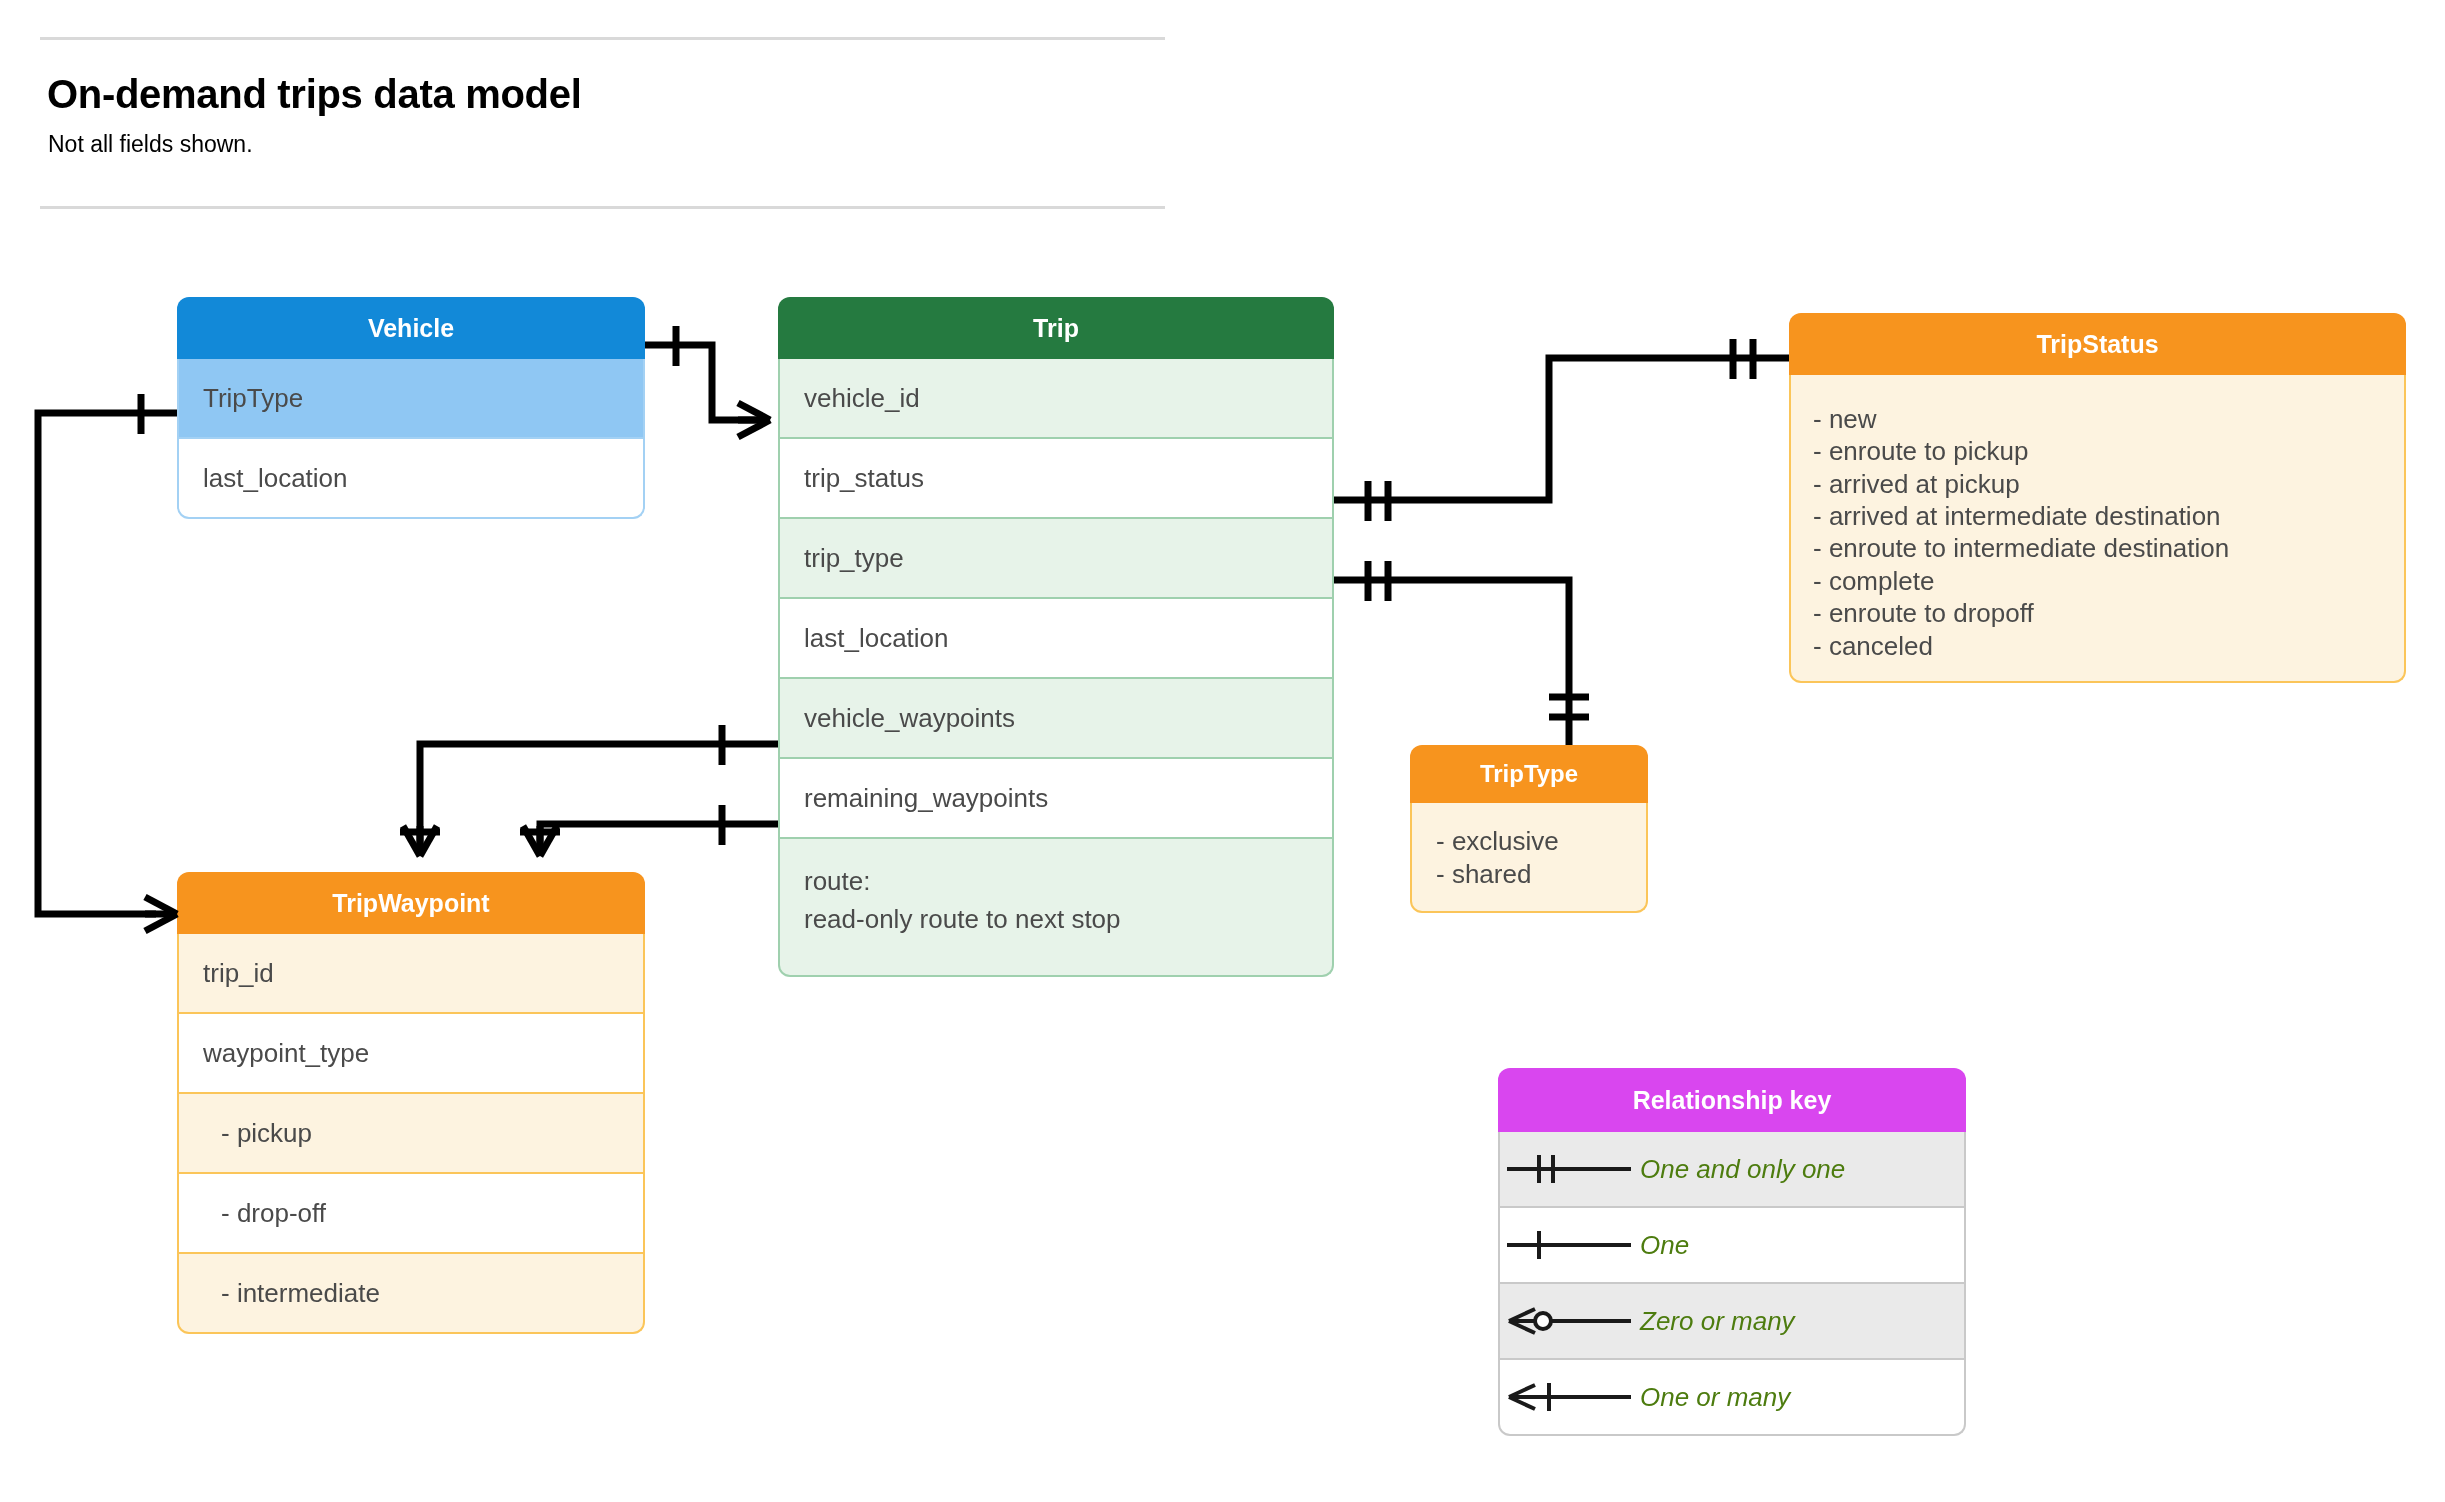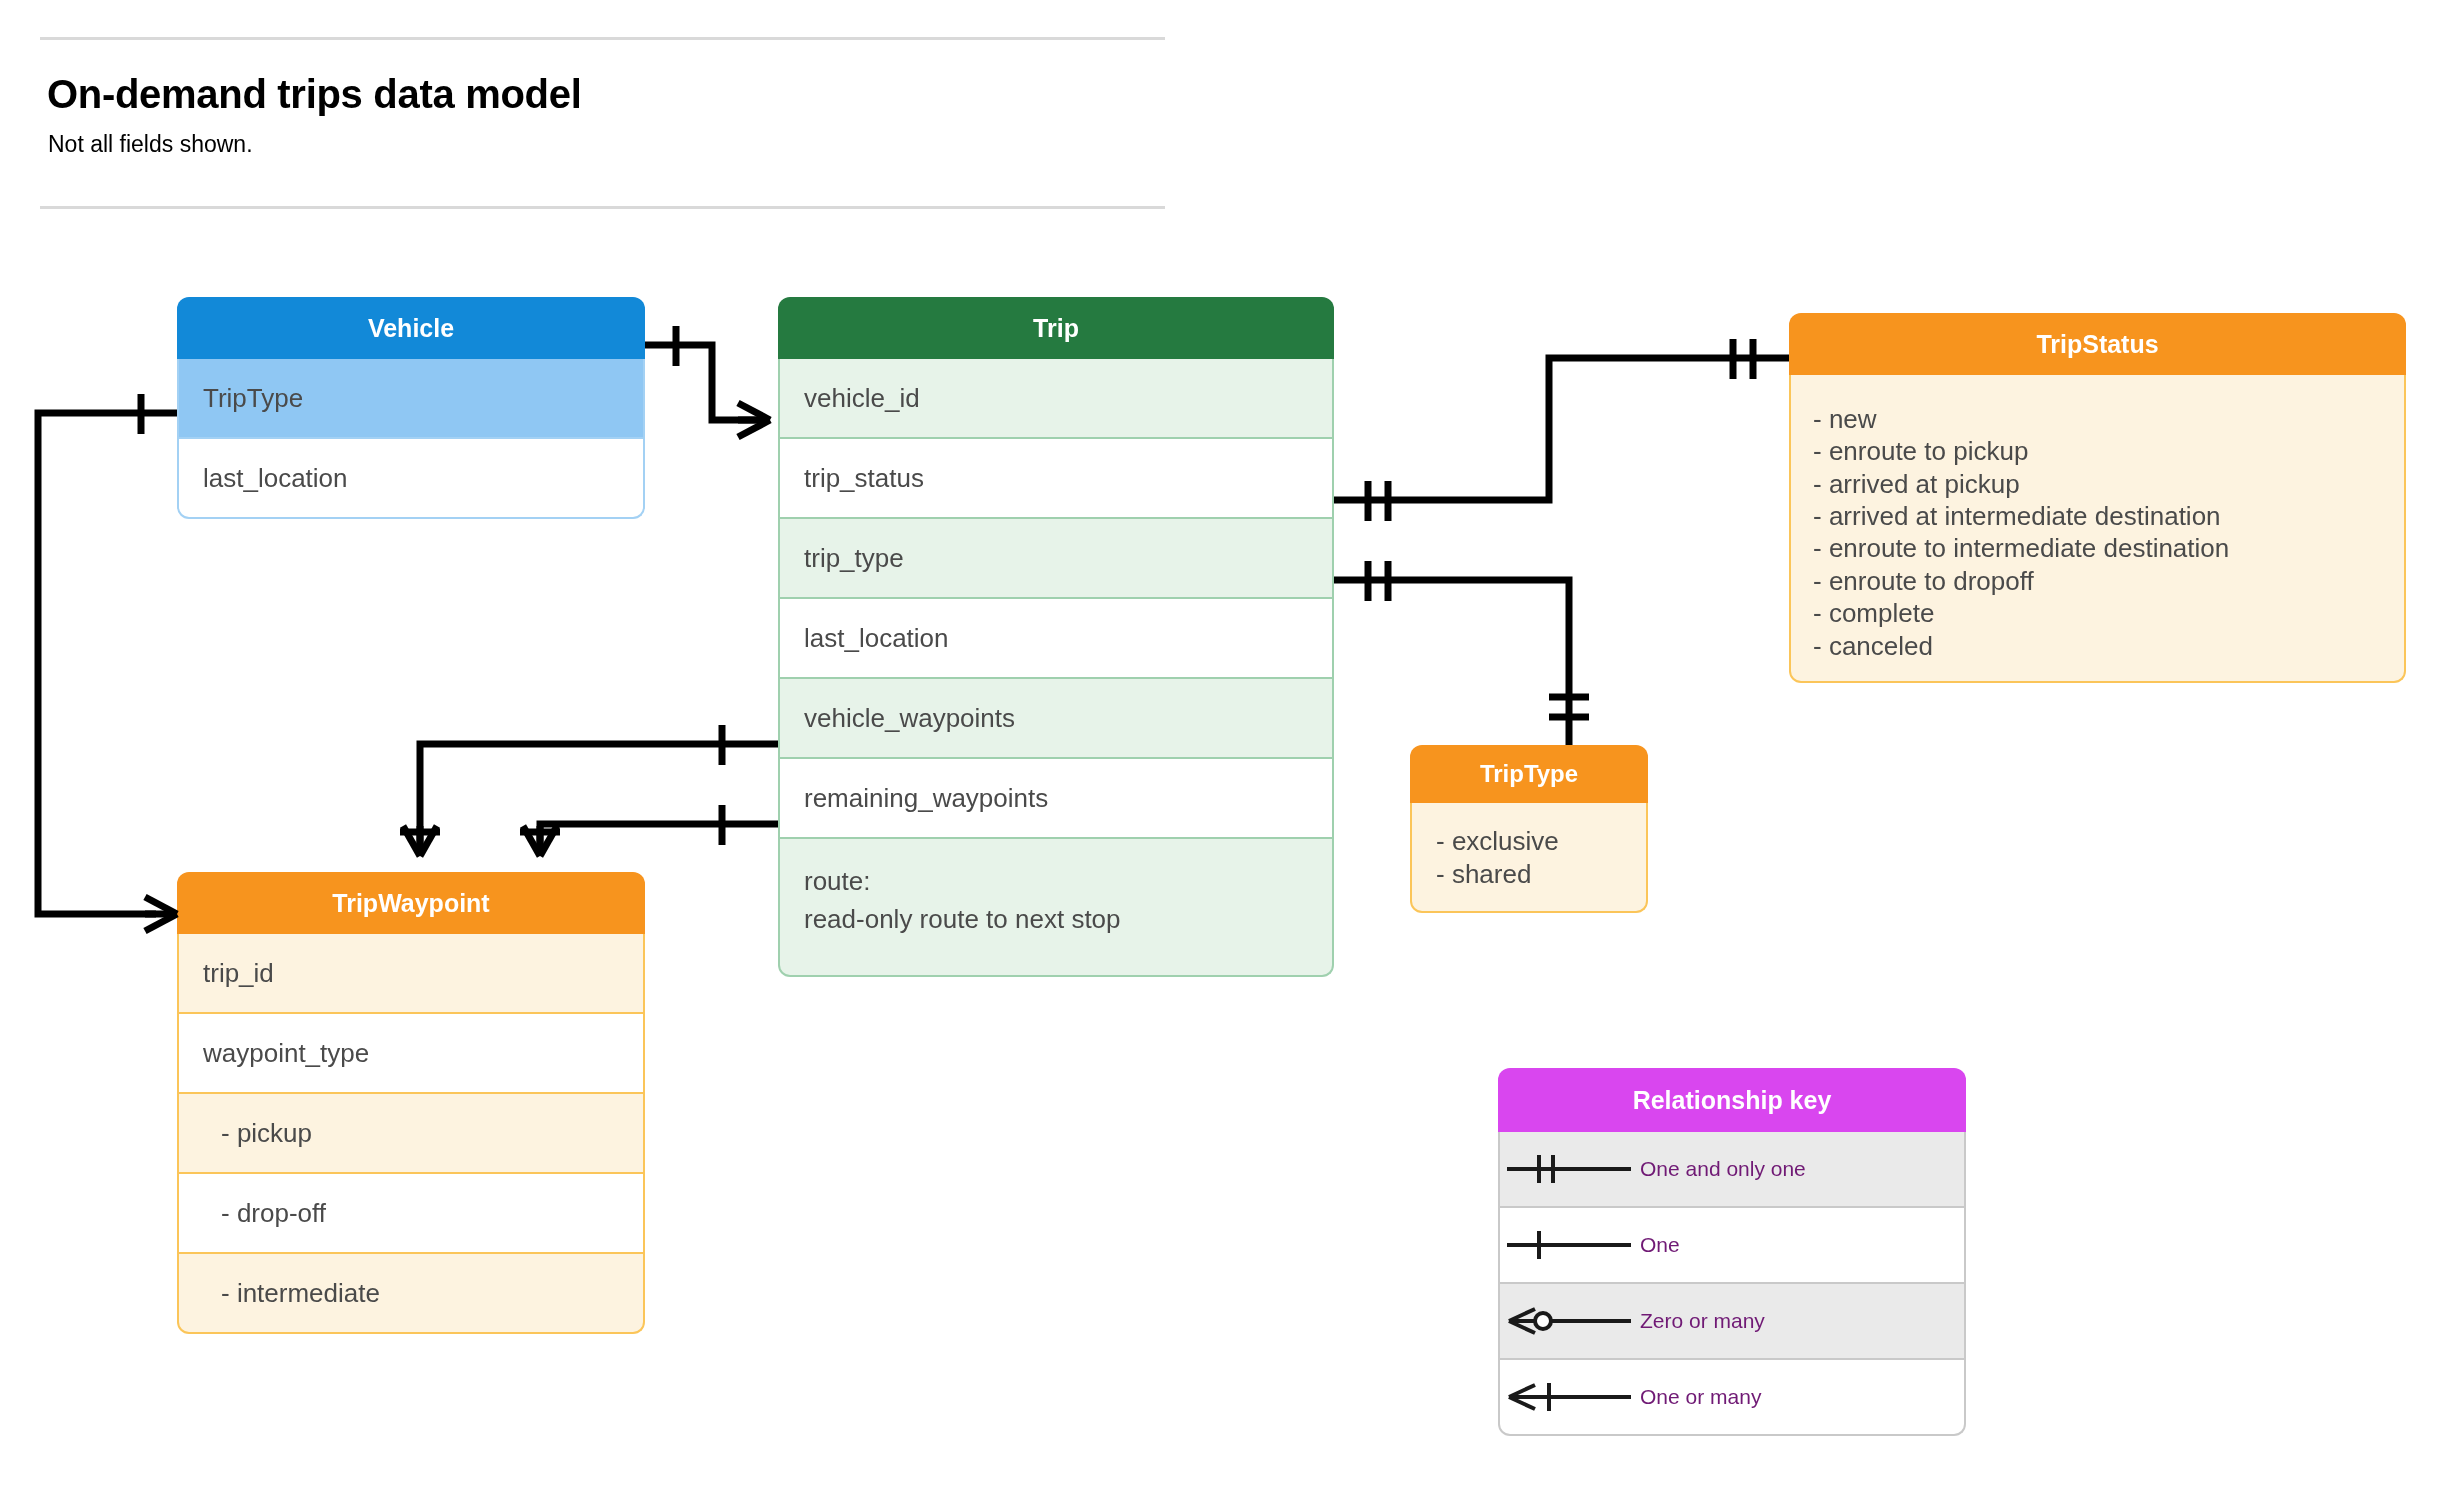--- a/index.html
+++ b/index.html
@@ -203,23 +203,24 @@
   #legend .lrow.plain { background: #ffffff; }
   #legend .lrow.last { border-radius: 0 0 12px 12px; }
   #legend .sym {
     width: 140px;
     flex: 0 0 140px;
     display: flex;
     align-items: center;
     justify-content: center;
   }
   #legend .ltxt {
-    font-size: 21px;
-    color: #701a75;
+    font-size: 26px;
+    color: #4d7c0f;
     white-space: nowrap;
+    font-style: italic;
   }
 
   
   #wires {
     position: absolute;
     left: 0; top: 0;
     width: 2445px;
     height: 1502px;
     pointer-events: none;
   }
@@ -271,22 +272,22 @@
   </div>
 
   <div class="entity" id="tripstatus-entity">
     <div class="ehead">TripStatus</div>
     <div class="ebody">
       <div class="val">- new</div>
       <div class="val">- enroute to pickup</div>
       <div class="val">- arrived at pickup</div>
       <div class="val">- arrived at intermediate destination</div>
       <div class="val">- enroute to intermediate destination</div>
+      <div class="val">- complete</div>
       <div class="val">- enroute to dropoff</div>
-      <div class="val">- complete</div>
       <div class="val">- canceled</div>
     </div>
   </div>
 
   <div class="entity" id="triptype-entity">
     <div class="ehead">TripType</div>
     <div class="ebody">
       <div class="val">- exclusive</div>
       <div class="val">- shared</div>
     </div>

